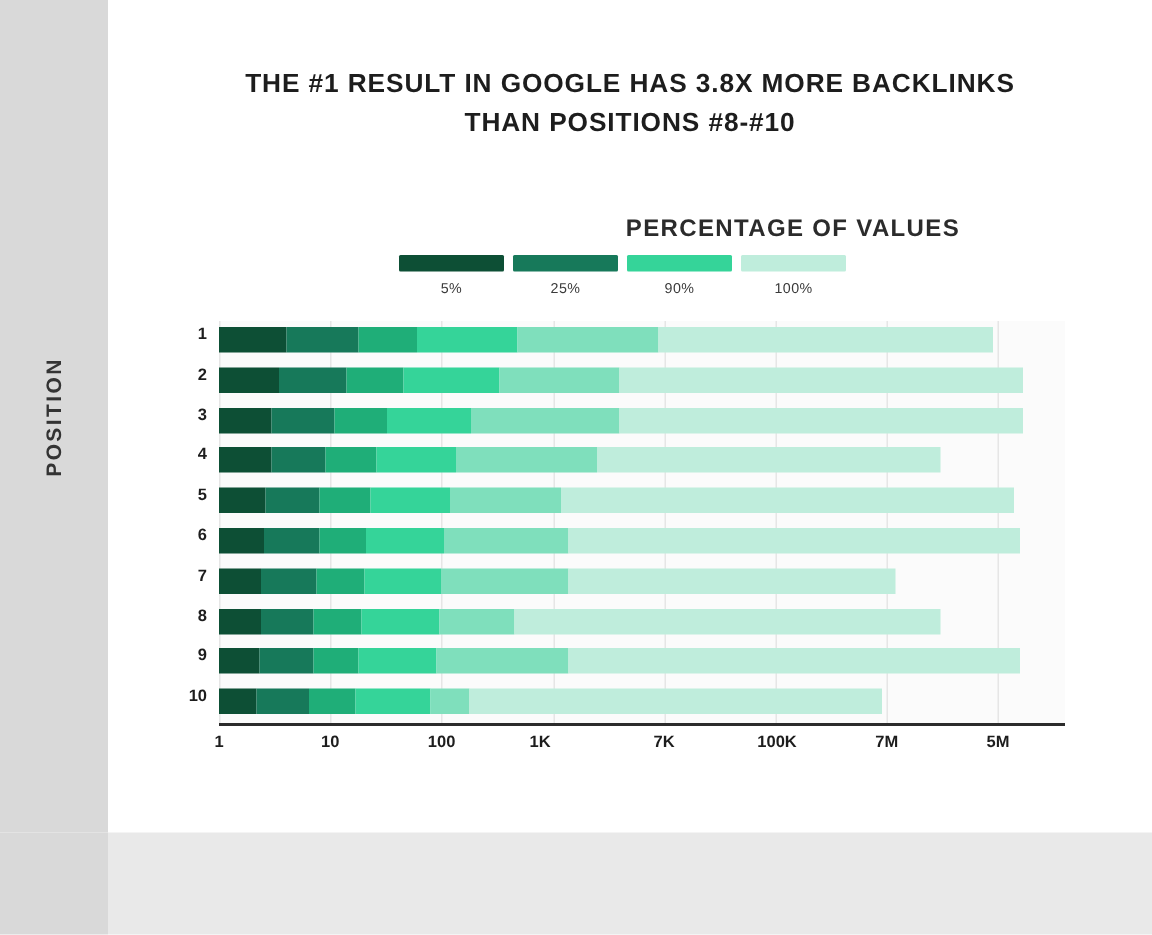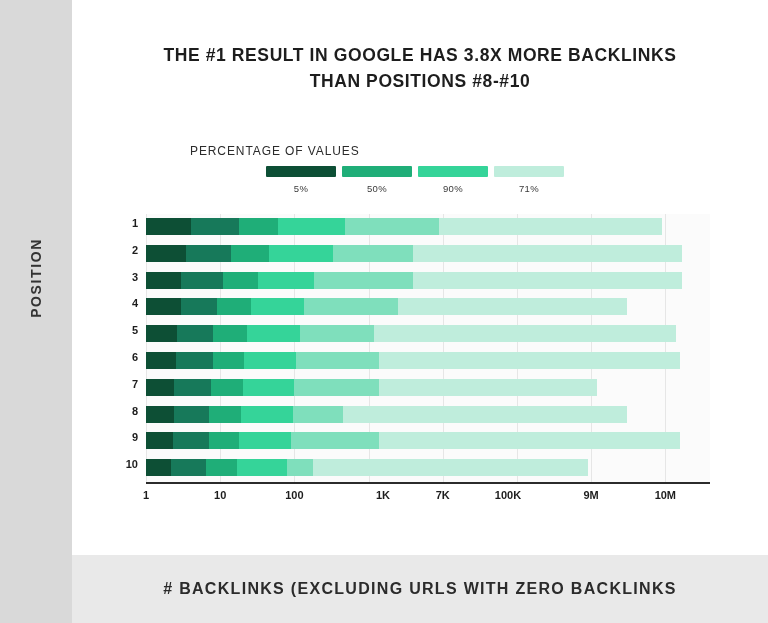--- a/index.html
+++ b/index.html
@@ -101,23 +101,23 @@
   }
 
   
   .legend {
     position: absolute;
     left: 190px;
     top: 144px;
     width: 450px;
   }
   .legend-title {
-    text-align: left;
-    font-size: 12px;
-    font-weight: normal;
+    text-align: right;
+    font-size: 16px;
+    font-weight: bold;
     letter-spacing: 0.9px;
     color: #2b2b2b;
     margin-bottom: 8px;
   }
   .legend-swatches {
     display: flex;
     gap: 6px;
     justify-content: center;
   }
   .legend-item {
@@ -217,47 +217,44 @@
 <div id="frame">
 
   <div class="left-band"></div>
   <div class="corner-band"></div>
   <div class="bottom-band"></div>
 
   <div class="y-axis-title">
     <span>POSITION</span>
   </div>
 
-  <div class="x-axis-title">
-    <span># BACKLINKS (EXCLUDING URLS WITH ZERO BACKLINKS</span>
-  </div>
 
   <div class="chart-title">
     <div>THE #1 RESULT IN GOOGLE HAS 3.8X MORE BACKLINKS</div>
     <div>THAN POSITIONS #8-#10</div>
   </div>
 
   <div class="legend">
     <div class="legend-title">PERCENTAGE OF VALUES</div>
     <div class="legend-swatches" id="legend-swatches">
         <div class="legend-item">
           <div class="legend-chip" style="background: rgb(13, 79, 53);"></div>
           <div class="legend-label">5%</div>
         </div>
         <div class="legend-item">
-          <div class="legend-chip" style="background: rgb(31, 174, 120);"></div>
-          <div class="legend-label">50%</div>
+          <div class="legend-chip" style="background: rgb(23, 121, 90);"></div>
+          <div class="legend-label">25%</div>
         </div>
         <div class="legend-item">
           <div class="legend-chip" style="background: rgb(53, 212, 153);"></div>
           <div class="legend-label">90%</div>
         </div>
         <div class="legend-item">
           <div class="legend-chip" style="background: rgb(191, 237, 220);"></div>
-          <div class="legend-label">71%</div>
+          <div class="legend-label">100%</div>
         </div>
       </div>
   </div>
 
   <div class="ylabels" id="ylabels">
       <div class="ylabel" style="top: 3px;">1</div>
       <div class="ylabel" style="top: 29.8px;">2</div>
       <div class="ylabel" style="top: 56.6px;">3</div>
       <div class="ylabel" style="top: 83.4px;">4</div>
       <div class="ylabel" style="top: 110.2px;">5</div>
@@ -358,20 +355,20 @@
         <div class="seg" style="left: 141.191px; width: 26.1286px; background: rgb(127, 223, 188);"></div>
         <div class="seg" style="left: 167.32px; width: 274.428px; background: rgb(191, 237, 220);"></div>
       </div>
     </div>
 
   <div class="x-axis-line"></div>
   <div class="xlabels" id="xlabels">
       <div class="xlabel" style="left: 0px;">1</div>
       <div class="xlabel" style="left: 74.1904px;">10</div>
       <div class="xlabel" style="left: 148.381px;">100</div>
-      <div class="xlabel" style="left: 237px;">1K</div>
+      <div class="xlabel" style="left: 214px;">1K</div>
       <div class="xlabel" style="left: 296.762px;">7K</div>
-      <div class="xlabel" style="left: 362px;">100K</div>
-      <div class="xlabel" style="left: 445.143px;">9M</div>
-      <div class="xlabel" style="left: 519.333px;">10M</div>
+      <div class="xlabel" style="left: 372px;">100K</div>
+      <div class="xlabel" style="left: 445.143px;">7M</div>
+      <div class="xlabel" style="left: 519.333px;">5M</div>
     </div>
 
 </div>
 
 </body></html>

